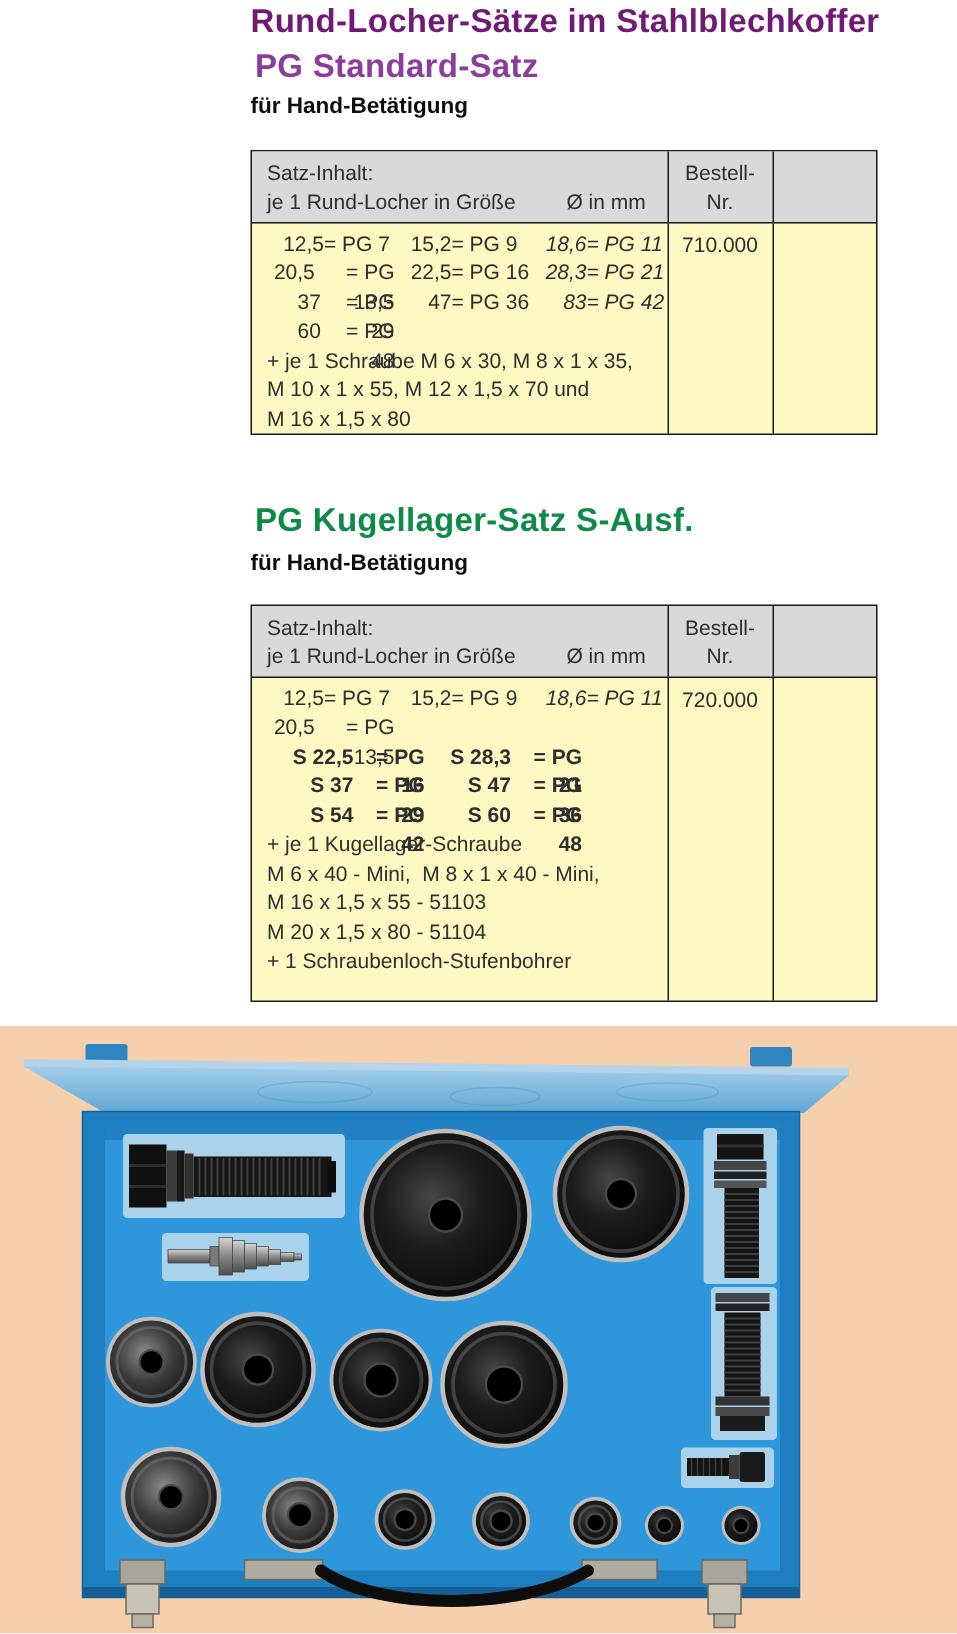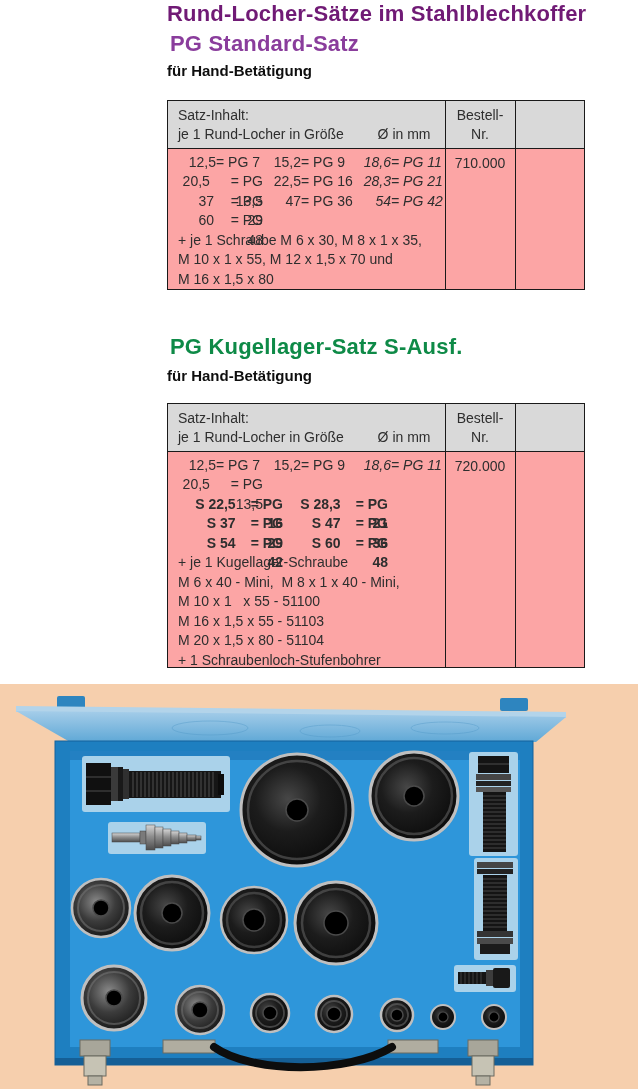--- a/index.html
+++ b/index.html
@@ -11,21 +11,21 @@
   .abs { position:absolute; }
   .doc-title { left:167px; top:1px; font-size:22px; font-weight:bold; color:#701a75; line-height:26px; letter-spacing:0.2px; }
   .h2 { left:170px; font-size:22px; font-weight:bold; line-height:25px; letter-spacing:0.2px; }
   .h2-purple { top:31px; color:#8a3d9c; }
   .h2-green  { top:334px; color:#0e8a47; }
   .h3 { left:167px; font-size:15px; font-weight:bold; color:#0e0e0e; }
   .h3-1 { top:62px; }
   .h3-2 { top:367px; }
 
   .spec { left:167px; width:418px; box-sizing:border-box; border:1.5px solid #1a1a1a;
-          display:flex; flex-direction:column; font-size:14px; color:#2e2e2e; background:#fca5a5; }
+          display:flex; flex-direction:column; font-size:14px; color:#2e2e2e; background:#fef9c3; }
   #t1 { top:100px; height:190px; }
   #t2 { top:403px; height:265px; }
   .trow { display:flex; flex:1; min-height:0; }
   .thead { flex:0 0 46.5px; background:#d9d9d9; border-bottom:1.5px solid #1a1a1a; }
   .c-content { width:276.5px; box-sizing:border-box; padding:4px 0 0 10px; }
   .thead .c-content { padding-top:5px; }
   .c-order { width:70px; box-sizing:border-box; border-left:1.5px solid #1a1a1a; text-align:center; padding-top:5px; }
   .c-extra { flex:1; border-left:1.5px solid #1a1a1a; }
   .hline { height:19px; line-height:19px; }
   .hline2 { display:flex; justify-content:space-between; padding-right:14px; }
@@ -95,21 +95,21 @@
       <div class="gline">
         <span class="gcell g1">
             <span class="gn">37</span>
             <span>= PG 29</span>
           </span>
         <span class="gcell g2">
             <span class="gn">47</span>
             <span>= PG 36</span>
           </span>
         <span class="gcell g3">
-            <span class="gn">54</span>
+            <span class="gn">83</span>
             <span>= PG 42</span>
           </span>
       </div>
       <div class="gline">
         <span class="gcell g1">
             <span class="gn">60</span>
             <span>= PG 48</span>
           </span>
       </div>
       <div class="note">+ je 1 Schraube M 6 x 30, M 8 x 1 x 35,</div>
@@ -188,21 +188,20 @@
             <span class="gn">S 54</span>
             <span>= PG 42</span>
           </span>
         <span class="gcell">
             <span class="gn">S 60</span>
             <span>= PG 48</span>
           </span>
       </div>
       <div class="note">+ je 1 Kugellager-Schraube</div>
       <div class="note">M 6 x 40 - Mini,  M 8 x 1 x 40 - Mini,</div>
-      <div class="note">M 10 x 1   x 55 - 51100</div>
       <div class="note">M 16 x 1,5 x 55 - 51103</div>
       <div class="note">M 20 x 1,5 x 80 - 51104</div>
       <div class="note">+ 1 Schraubenloch-Stufenbohrer</div>
     </div>
     <div class="c-order">
       <div class="order-no">720.000</div>
     </div>
     <div class="c-extra"></div>
   </div>
 </div>

